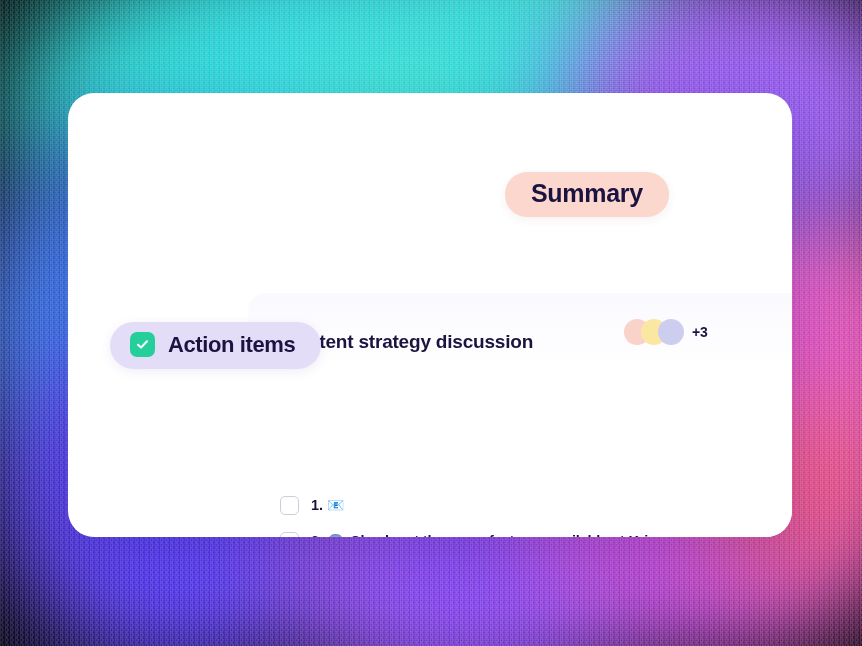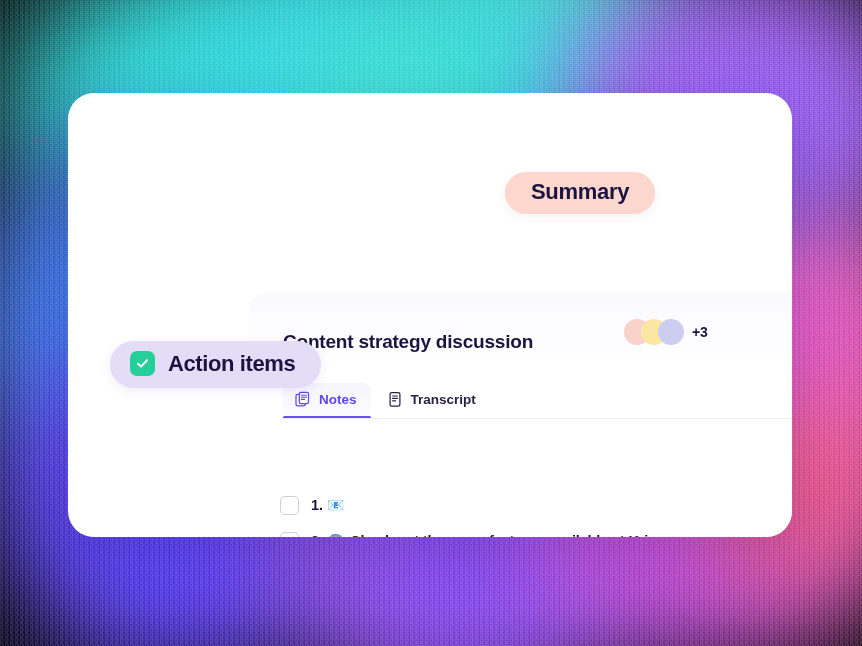--- a/index.html
+++ b/index.html
@@ -220,21 +220,21 @@
   .tabs-holder { position: relative; }
 
   
   .summary-badge {
     position: absolute;
     left: 505px;
     top: 172px;
     padding: 9px 26px 11px 26px;
     background: #fbd7ce;
     border-radius: 22px;
-    font-size: 22px;
+    font-size: 25px;
     font-weight: bold;
     color: #1b1340;
     letter-spacing: -0.3px;
     line-height: 1;
     box-shadow: 0 3px 10px rgba(120,60,80,0.07);
   }
 
   
   .action-badge {
     position: absolute;
@@ -333,47 +333,20 @@
 
         <div class="avatars-wrap">
           <div class="avatar-stack">
             <span class="avatar" style="background:#f9d2ca"></span>
             <span class="avatar" style="background:#fbe7a2"></span>
             <span class="avatar" style="background:#cdcdef"></span>
           </div>
           <span class="plus-count">+3</span>
         </div>
 
-        <div class="tabs-holder">
-          <div class="tabs">
-
-            <div class="tab active">
-              <span class="tab-icon">
-                <svg viewBox="0 0 16 17" fill="none" xmlns="http://www.w3.org/2000/svg">
-                  <rect x="1" y="3.4" width="9.2" height="11.4" rx="1.6" stroke="#6047e8" stroke-width="1.25"></rect>
-                  <rect x="4.3" y="1.3" width="9.2" height="11.4" rx="1.6" stroke="#6047e8" stroke-width="1.25" fill="#ffffff"></rect>
-                  <path d="M6.3 4.2h5.2M6.3 6.3h5.2M6.3 8.4h3.2" stroke="#6047e8" stroke-width="1.1" stroke-linecap="round"></path>
-                </svg>
-              </span>
-              <span>Notes</span>
-            </div>
-
-            <div class="tab inactive">
-              <span class="tab-icon">
-                <svg viewBox="0 0 16 17" fill="none" xmlns="http://www.w3.org/2000/svg">
-                  <rect x="3.1" y="1.6" width="9.8" height="13.6" rx="1.7" stroke="#2a2145" stroke-width="1.25"></rect>
-                  <path d="M5.6 5.0h4.8M5.6 7.4h4.8M5.6 9.8h3.0" stroke="#2a2145" stroke-width="1.15" stroke-linecap="round"></path>
-                </svg>
-              </span>
-              <span>Transcript</span>
-            </div>
-
-          </div>
-          <div class="tabs-divider"></div>
-        </div>
 
       </div>
     </div>
 
     <div class="action-list">
 
       <div class="action-row">
         <span class="row-checkbox"></span>
         <span class="row-text">
           <span class="row-num">1.</span>
@@ -385,21 +358,21 @@
         <span class="row-checkbox"></span>
         <span class="row-text">
           <span class="row-num">2.</span>
           <span class="row-emoji">😱</span>
           <span>Check out the many features available at Krisp</span>
         </span>
       </div>
 
     </div>
 
-    <div class="action-badge" style="left:42px; top:248px;text-align:center;">
+    <div class="action-badge" style="left:42px; top:229px;text-align:center;">
       <span class="check-square">
         <svg viewBox="0 0 15 15" fill="none" xmlns="http://www.w3.org/2000/svg">
           <path d="M3 7.8 L6 10.6 L12 4.3" stroke="#ffffff" stroke-width="2.1" stroke-linecap="round" stroke-linejoin="round"></path>
         </svg>
       </span>
       <span class="action-label">Action items</span>
     </div>
 
   </div>
 

